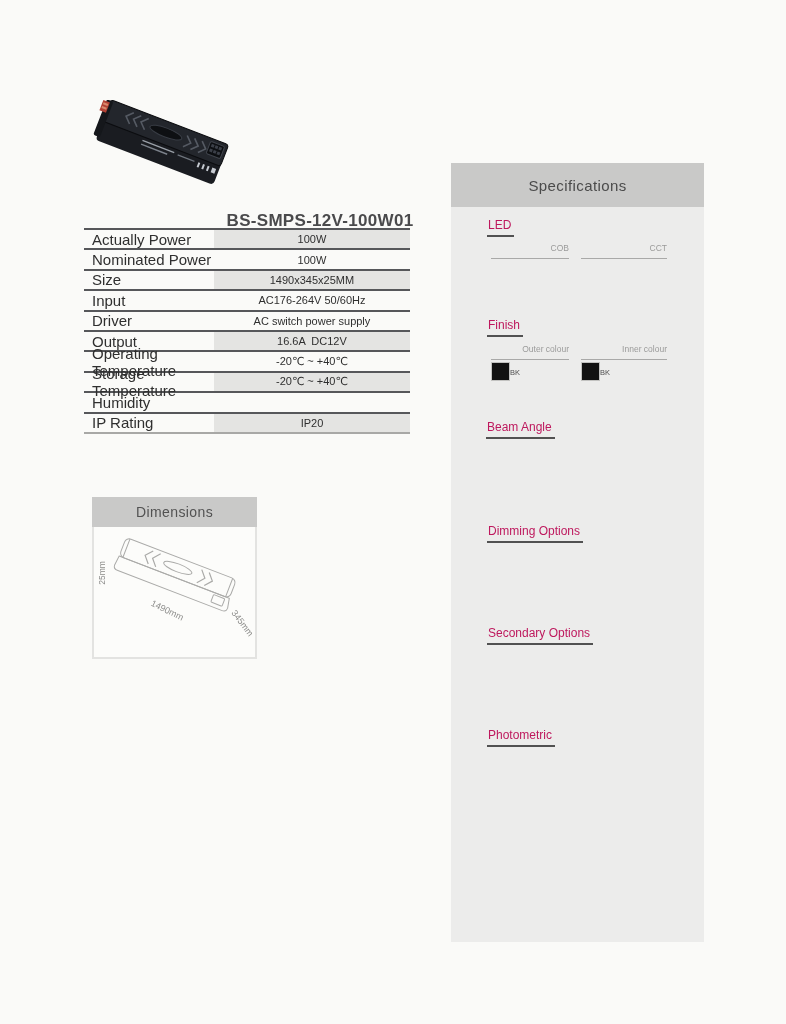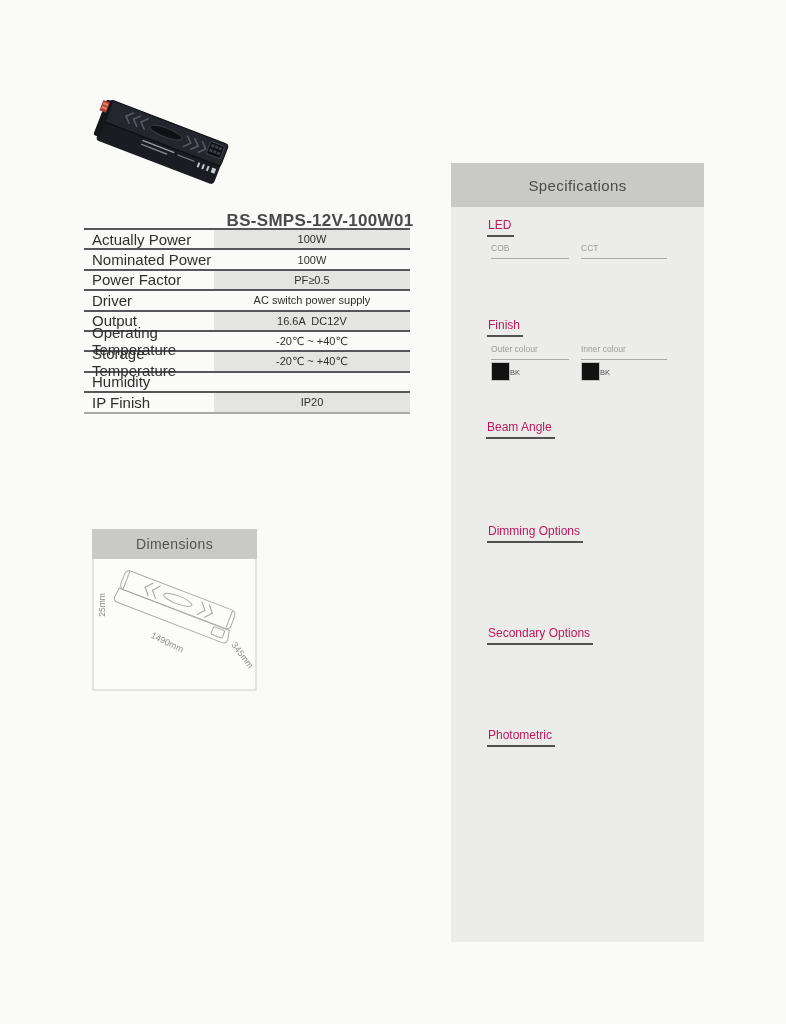--- a/index.html
+++ b/index.html
@@ -44,21 +44,21 @@
     height:100%; display:flex; align-items:center; justify-content:center;
     white-space:pre-wrap;
   }
   .trow.alt .tvalue { background:#e4e4e2; }
 
   
   #dimensions-block { left:92px; top:497px; width:165px; }
   .block-header {
     height:30px; background:#c9c9c8;
     display:flex; align-items:center; justify-content:center;
-    font-size:14px; color:#525252; letter-spacing:0.4px;margin-top:32px;
+    font-size:14px; color:#525252; letter-spacing:0.4px;
   }
   #dimensions-canvas {
     height:132px; background:#fcfcfa;
     border:2px solid #e3e3e1; border-top:none;
   }
 
   
   #spec-panel {
     left:451px; top:163px; width:253px; height:779px;
     background:#ececeb;
@@ -70,21 +70,21 @@
   }
   .section-label {
     position:absolute;
     font-size:12px; color:#be185d;
     border-bottom:2px solid #515151;
     padding:0 3px 3px 1px; margin-left:-1px;
     white-space:nowrap;
   }
   .col-head {
     position:absolute;
-    text-align:left;
+    text-align:right;
     font-size:8.5px; color:#9b9b9a;
     border-bottom:1px solid #a9a9a8;
     padding-bottom:5px;
   }
   .swatch-col {
     position:absolute;
     display:flex; align-items:center;
   }
   .swatch {
     width:19px; height:19px;
@@ -149,22 +149,26 @@
 <div id="spec-table" class="abs">
   <div class="trow alt">
     <div class="tlabel">Actually Power</div>
     <div class="tvalue">100W</div>
   </div>
   <div class="trow">
     <div class="tlabel">Nominated Power</div>
     <div class="tvalue">100W</div>
   </div>
   <div class="trow alt">
-    <div class="tlabel">Power Factor</div>
-    <div class="tvalue">PF≥0.5</div>
+    <div class="tlabel">Size</div>
+    <div class="tvalue">1490x345x25MM</div>
+  </div>
+  <div class="trow">
+    <div class="tlabel">Input</div>
+    <div class="tvalue">AC176-264V 50/60Hz</div>
   </div>
   <div class="trow">
     <div class="tlabel">Driver</div>
     <div class="tvalue">AC switch power supply</div>
   </div>
   <div class="trow alt">
     <div class="tlabel">Output</div>
     <div class="tvalue">16.6A  DC12V</div>
   </div>
   <div class="trow">
@@ -172,21 +176,21 @@
     <div class="tvalue">-20℃ ~ +40℃</div>
   </div>
   <div class="trow alt">
     <div class="tlabel">Storage Temperature</div>
     <div class="tvalue">-20℃ ~ +40℃</div>
   </div>
   <div class="trow">
     <div class="tlabel">Humidity</div>
   </div>
   <div class="trow alt">
-    <div class="tlabel">IP Finish</div>
+    <div class="tlabel">IP Rating</div>
     <div class="tvalue">IP20</div>
   </div>
 </div>
 
 <div id="dimensions-block" class="abs">
   <div class="block-header">Dimensions</div>
   <div id="dimensions-canvas">
     <svg viewBox="0 0 161 128" width="161" height="128" xmlns="http://www.w3.org/2000/svg">
       <g transform="rotate(21 80 48)" stroke="#aaaaa8" stroke-width="1" fill="none">
 

